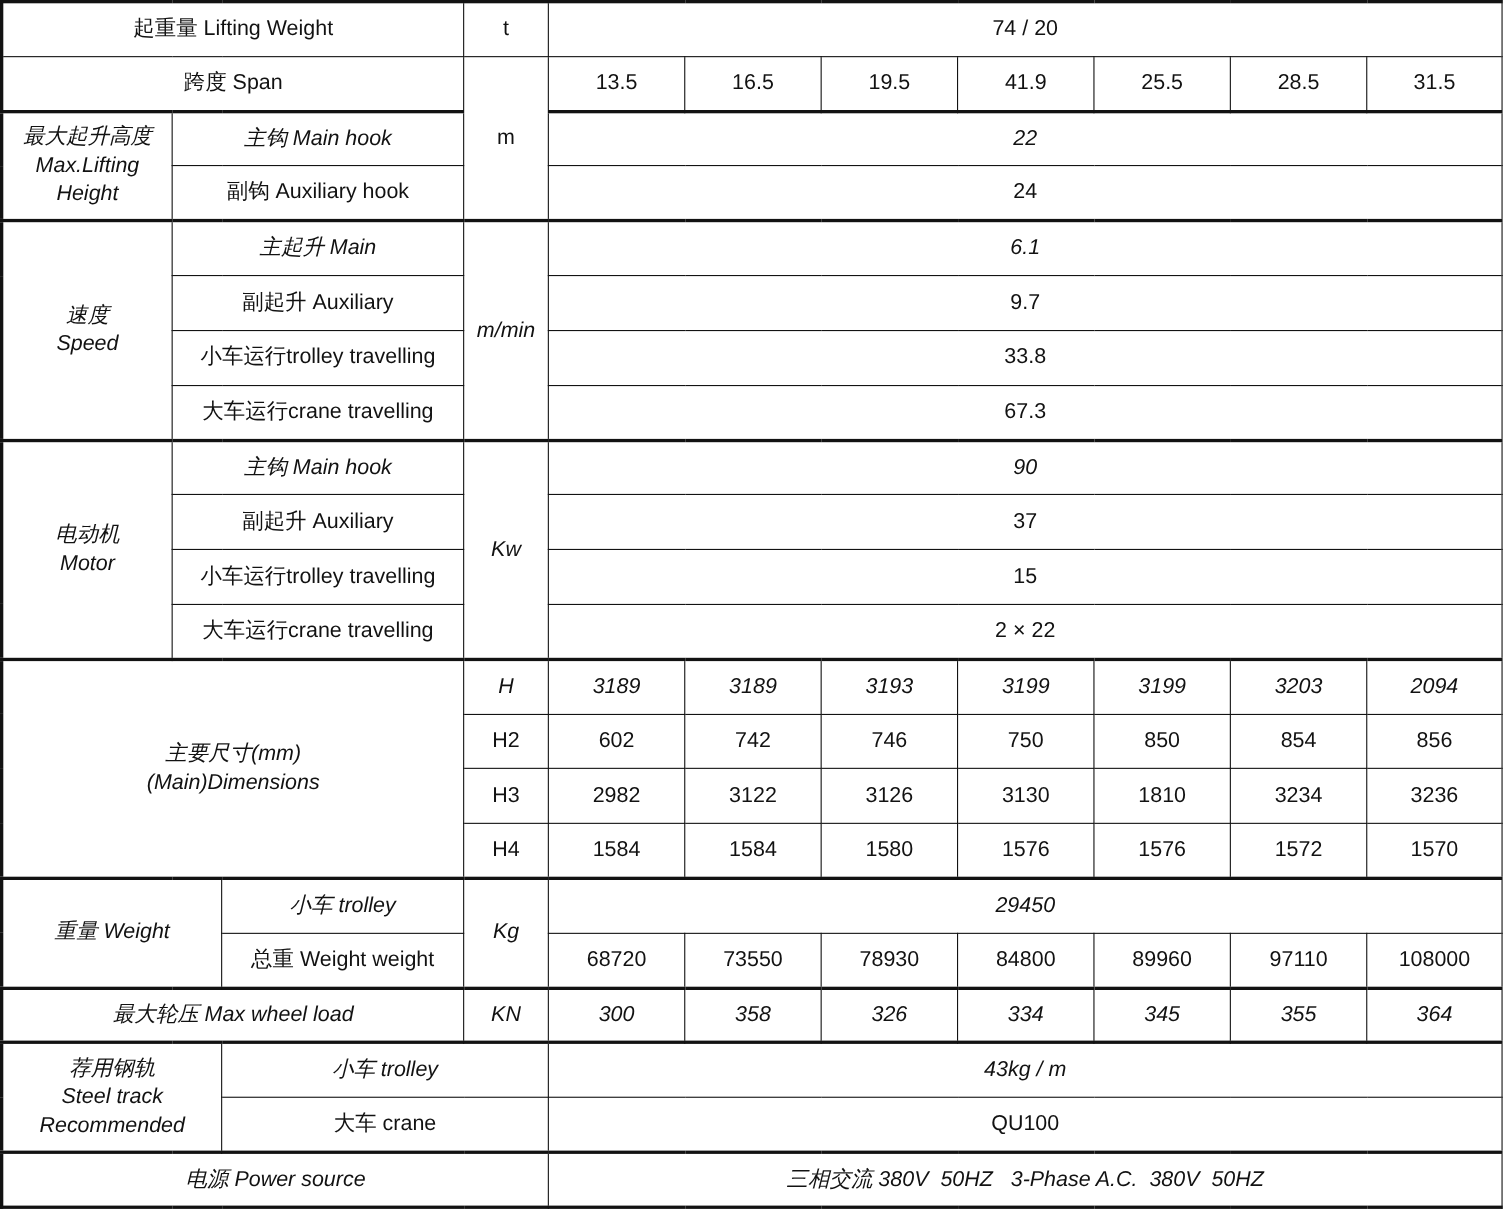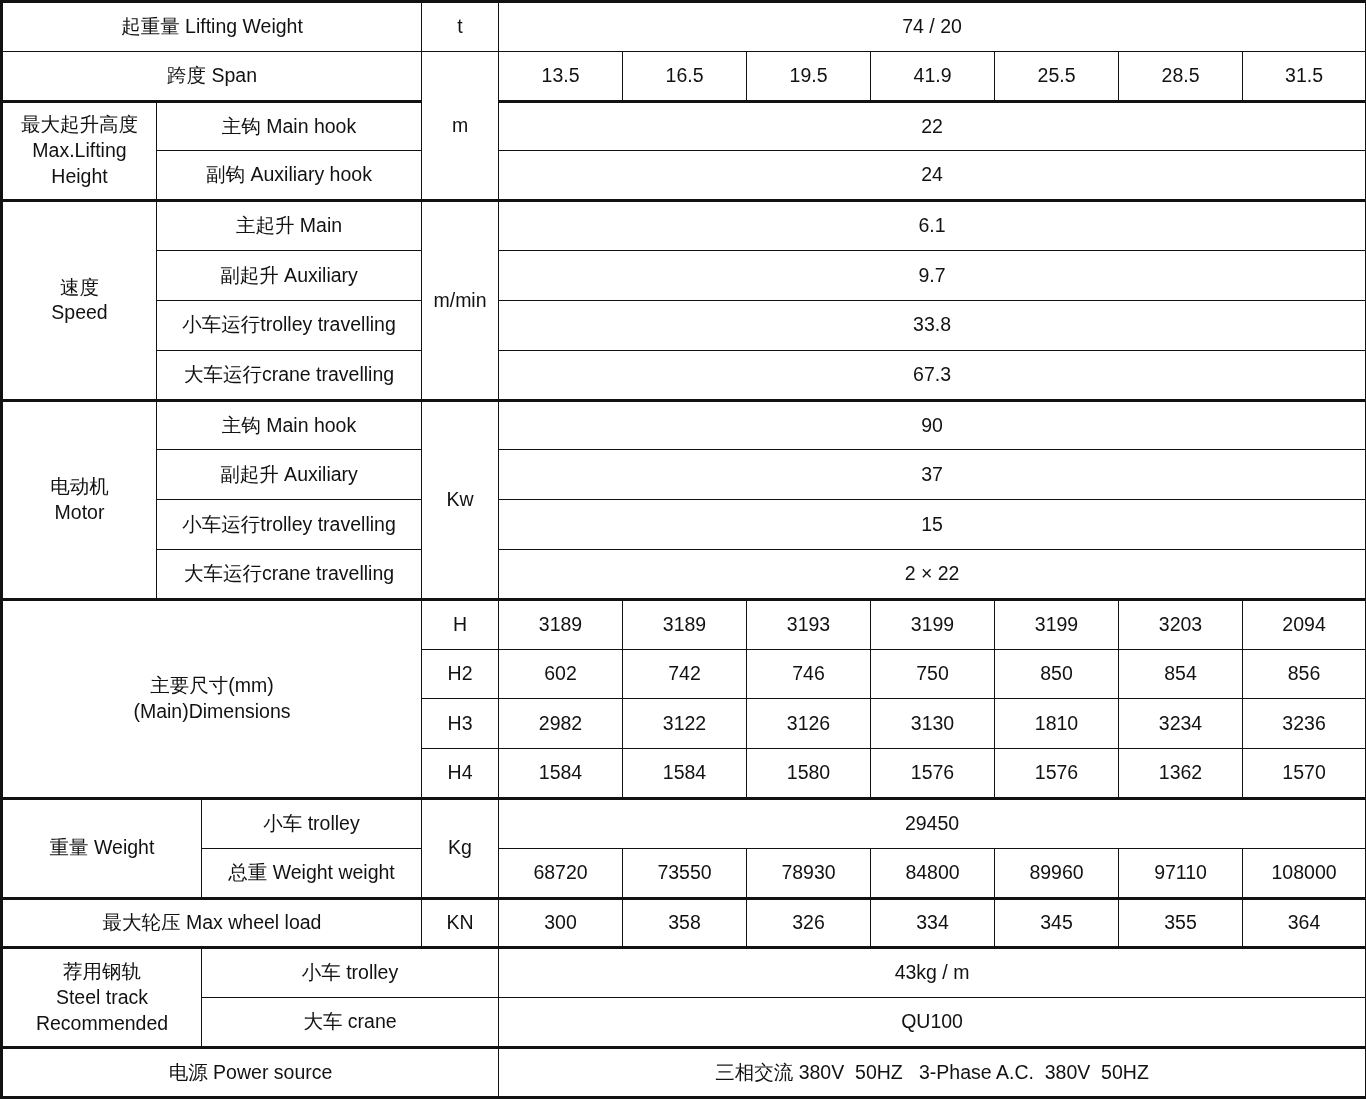--- a/index.html
+++ b/index.html
@@ -23,21 +23,21 @@
   table.spec td {
     border: 1.5px solid #121212;
     text-align: center;
     vertical-align: middle;
     padding: 0 3px;
     white-space: pre-wrap;
     line-height: 1.32;
     overflow: hidden;
   }
   
-  tr.sb td { border-top-width: 3px; }
+  tr.sb td { border-top-width: 3px; font-style: italic; }
   
   td.tl { border-left-width: 3px; }
   tr { height: 49px; }
 </style>
 </head>
 <body>
 
 <table class="spec">
   <colgroup>
     <col style="width:155px">
@@ -156,21 +156,21 @@
     <td>3234</td>
     <td>3236</td>
   </tr>
   <tr>
     <td class="tl">H4</td>
     <td class="tl">1584</td>
     <td>1584</td>
     <td>1580</td>
     <td>1576</td>
     <td>1576</td>
-    <td>1362</td>
+    <td>1572</td>
     <td>1570</td>
   </tr>
 
   <tr class="sb">
     <td rowspan="2" colspan="2">重量 Weight</td>
     <td>小车 trolley</td>
     <td class="tl" rowspan="2">Kg</td>
     <td class="tl" colspan="7">29450</td>
   </tr>
   <tr>

